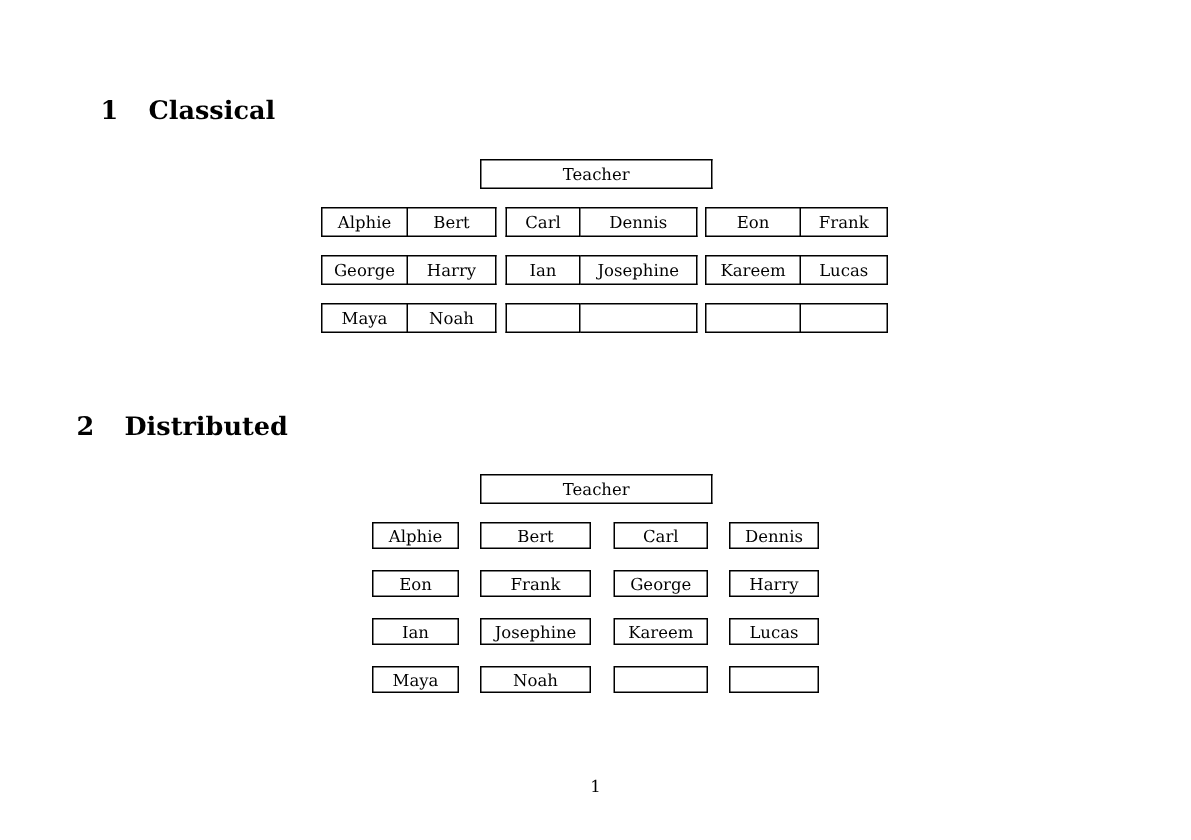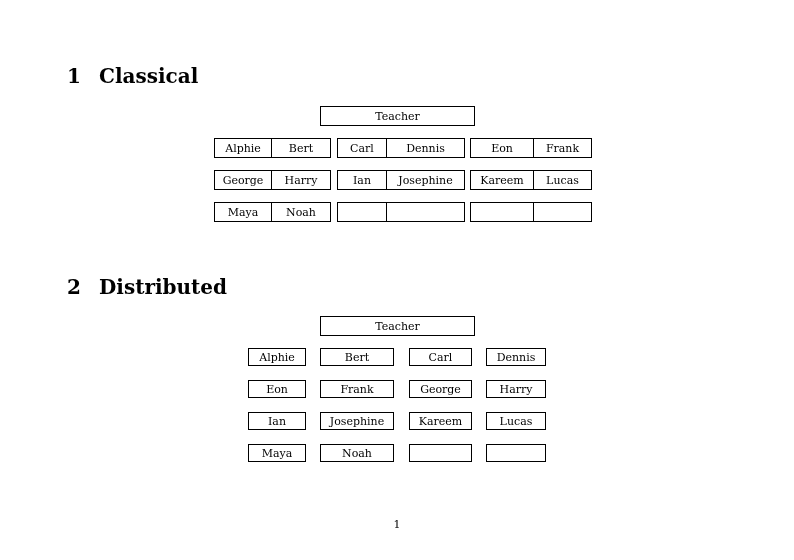--- a/index.html
+++ b/index.html
@@ -19,34 +19,34 @@
   .page {
     position: absolute;
     inset: 0;
   }
 
   
   .section-heading {
     position: absolute;
     font-family: "DejaVu Serif", "Liberation Serif", serif;
     font-weight: bold;
-    font-size: 20px;
+    font-size: 17px;
     line-height: 1;
     white-space: nowrap;
   }
   .section-heading .sec-num {
     display: inline-block;
     width: 32px;
   }
   .section-heading .sec-title {
     display: inline-block;
   }
 
   #heading-classical   { left: 67px;  top: 66px; }
-  #heading-distributed { left: 67px;  top: 277px; }
+  #heading-distributed { left: 51px;  top: 277px; }
 
   
   .tbl {
     position: absolute;
     border-collapse: collapse;
     table-layout: fixed;
     font-family: "DejaVu Serif", "Liberation Serif", serif;
     font-size: 11px;
     line-height: 1;
   }

